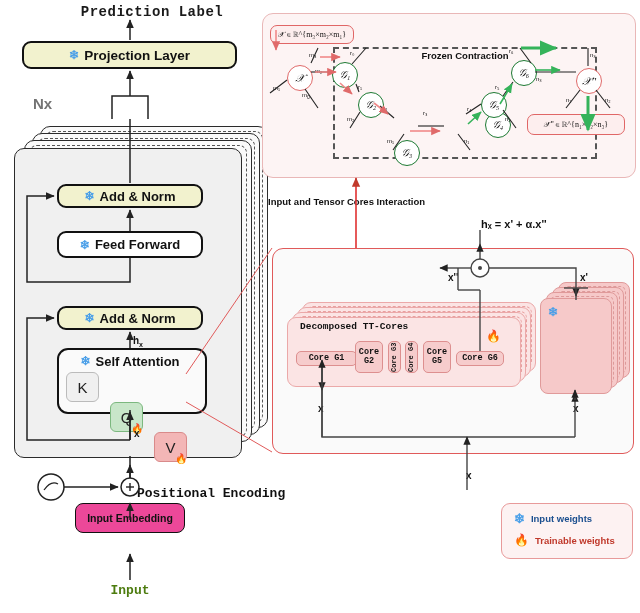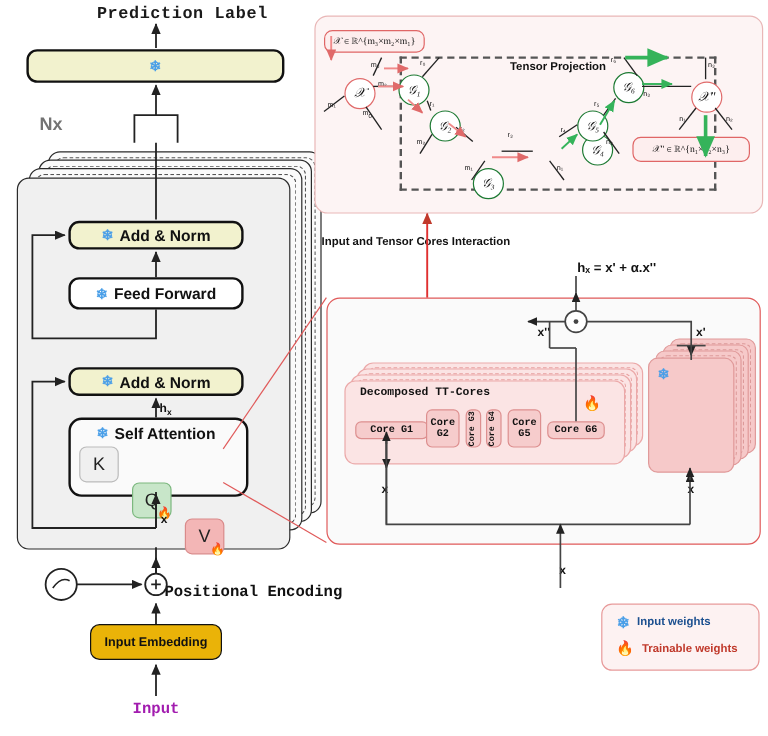--- a/index.html
+++ b/index.html
@@ -60,27 +60,27 @@
   .qkv{
     box-sizing:border-box;border-radius:6px;
     display:flex;align-items:center;justify-content:center;
     font-size:15px;color:#222;position:relative;
   }
   .qkv.k{background:#f0f0f0;border:1.4px solid #bbb;}
   .qkv.q{background:#c8e6c9;border:1.4px solid #7cb87f;}
   .qkv.v{background:#f3b6b6;border:1.4px solid #d98a8a;}
 
   #input-embed{
-    left:75px;top:520px;width:110px;height:30px;
-    background:#eab308;border:1.6px solid #111;border-radius:8px;
+    left:75px;top:503px;width:110px;height:30px;
+    background:#ec4899;border:1.6px solid #111;border-radius:8px;
     font-size:10.5px;font-weight:bold;color:#111;
   }
   #input-text{
     left:95px;top:583px;width:70px;text-align:center;
-    font-family:"Liberation Mono", monospace;font-size:13px;font-weight:bold;color:#a21caf;
+    font-family:"Liberation Mono", monospace;font-size:13px;font-weight:bold;color:#4d7c0f;
   }
   #pos-enc-text{
     left:137px;top:486px;
     font-family:"Liberation Mono", monospace;font-size:13px;font-weight:bold;color:#111;
   }
 
   
   #tc-panel{
     left:262px;top:13px;width:372px;height:163px;
     background:#fdf4f4;border:1.2px solid #e9b7b7;border-radius:11px;
@@ -185,20 +185,21 @@
   svg.ov{position:absolute;left:0;top:0;width:640px;height:613px;
          pointer-events:none;overflow:visible;}
 </style>
 </head>
 <body>
 
 <div class="abs" id="pred-label">Prediction Label</div>
 
 <div class="abs box" id="proj-layer">
   <span class="snow">❄</span>
+  <span>Projection Layer</span>
 </div>
 
 <div class="abs" id="nx-label">Nx</div>
 
 <div class="abs layer-card ghost" style="left:40px;top:126px;width:226px;height:300px;">
   <div class="dash-inner"></div>
 </div>
 <div class="abs layer-card ghost" style="left:32px;top:133px;width:226px;height:300px;">
   <div class="dash-inner"></div>
 </div>
@@ -247,21 +248,21 @@
 <div class="abs lbl" style="left:134px;top:428px;">x</div>
 
 <div class="abs" id="pos-enc-text">Positional Encoding</div>
 <div class="abs box" id="input-embed">
   <span>Input Embedding</span>
 </div>
 <div class="abs" id="input-text">Input</div>
 
 <div class="abs" id="tc-panel"></div>
 <div class="abs" id="tc-inner"></div>
-<div class="abs" id="tc-title">Tensor Projection</div>
+<div class="abs" id="tc-title">Frozen Contraction</div>
 
 <div class="abs form-box" style="left:270px;top:25px;width:82px;height:17px;font-size:8px;">
   <span class="serif">𝒳 ∈ ℝ^{m₃×m₂×m₁}</span>
 </div>
 <div class="abs form-box" style="left:527px;top:114px;width:96px;height:19px;font-size:8px;">
   <span class="serif">𝒳'' ∈ ℝ^{n₁×n₂×n₃}</span>
 </div>
 
 <div class="xnode" style="left:287px;top:65px;width:24px;height:24px;">
   <span>𝒳</span>

